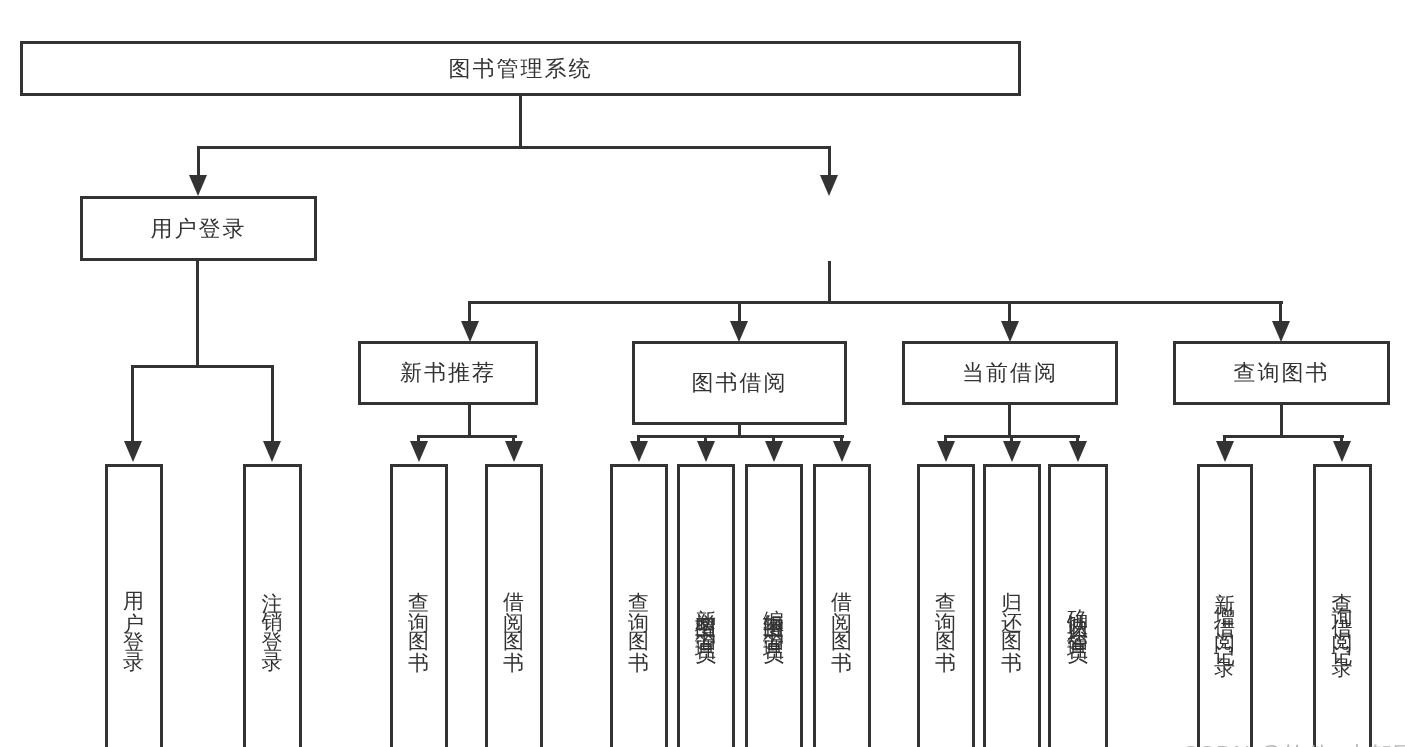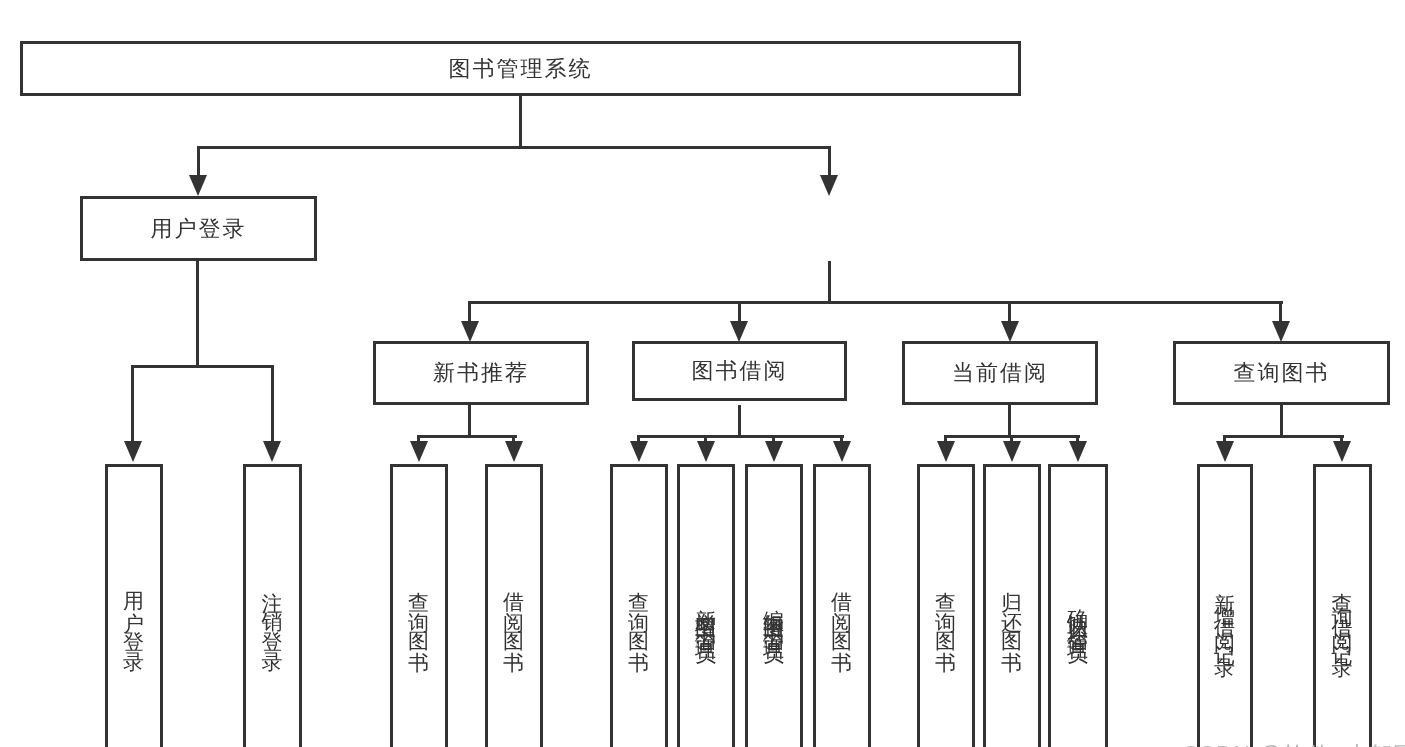--- a/index.html
+++ b/index.html
@@ -83,23 +83,23 @@
   <div class="hl" style="left:468px; top:273px; width:815px;"></div>
   <div class="vl" style="left:468px; top:273px; height:26px;"></div>
   <div class="ah" style="left:461px; top:293px;"></div>
   <div class="vl" style="left:738px; top:273px; height:26px;"></div>
   <div class="ah" style="left:730px; top:293px;"></div>
   <div class="vl" style="left:1008px; top:273px; height:26px;"></div>
   <div class="ah" style="left:1001px; top:293px;"></div>
   <div class="vl" style="left:1279px; top:273px; height:26px;"></div>
   <div class="ah" style="left:1272px; top:293px;"></div>
 
-  <div class="box" style="left:373px; top:313px; width:216px; height:64px;">新书推荐</div>
-  <div class="box" style="left:632px; top:313px; width:215px; height:60px;">图书借阅</div>
-  <div class="box" style="left:902px; top:313px; width:196px; height:64px;">当前借阅</div>
+  <div class="box" style="left:358px; top:313px; width:180px; height:64px;">新书推荐</div>
+  <div class="box" style="left:632px; top:313px; width:215px; height:84px;">图书借阅</div>
+  <div class="box" style="left:902px; top:313px; width:216px; height:64px;">当前借阅</div>
   <div class="box" style="left:1173px; top:313px; width:217px; height:64px;">查询图书</div>
 
   <div class="vl" style="left:468px; top:377px; height:30px;"></div>
   <div class="hl" style="left:417px; top:407px; width:100px;"></div>
   <div class="vl" style="left:417px; top:407px; height:10px;"></div>
   <div class="ah" style="left:410px; top:413px;"></div>
   <div class="vl" style="left:512px; top:407px; height:10px;"></div>
   <div class="ah" style="left:505px; top:413px;"></div>
 
   <div class="vl" style="left:738px; top:377px; height:30px;"></div>

